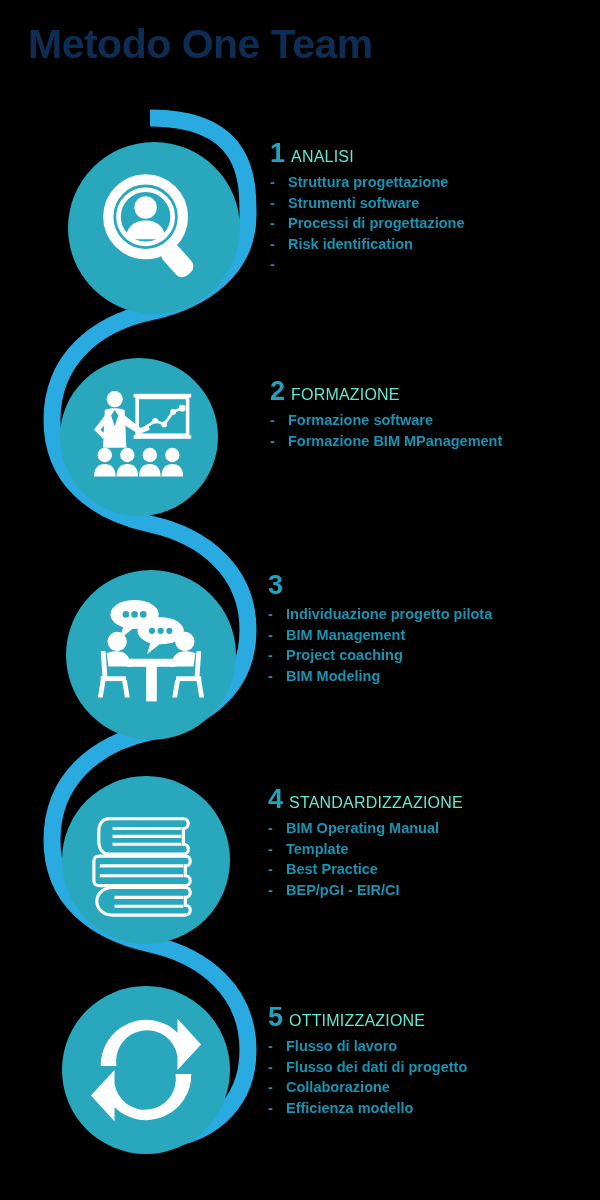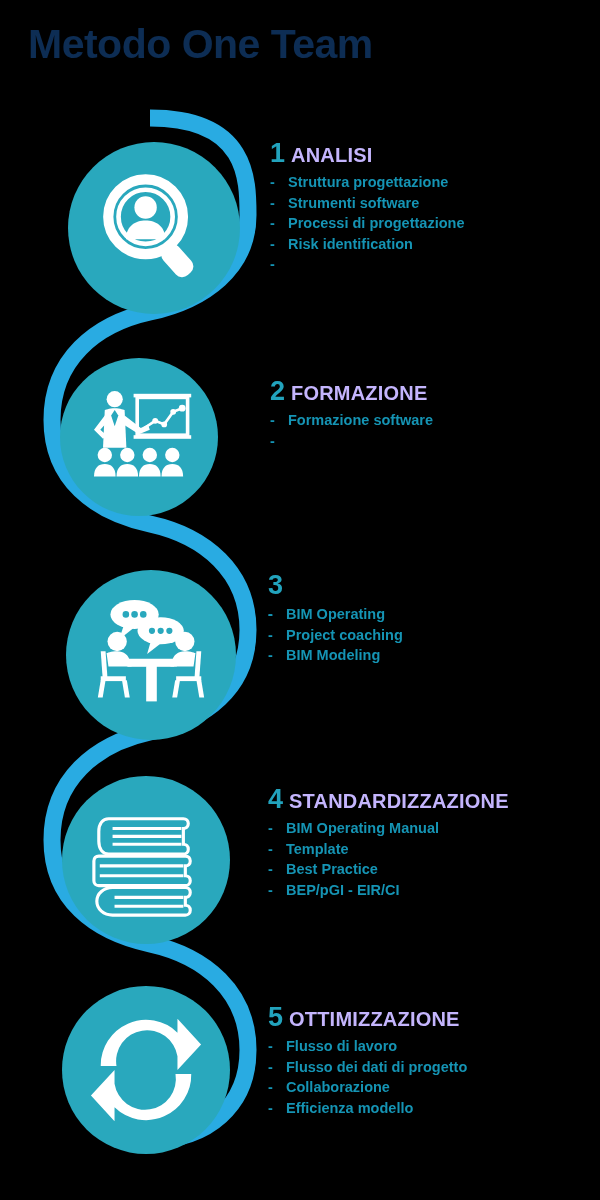--- a/index.html
+++ b/index.html
@@ -69,23 +69,23 @@
     align-items: baseline;
   }
   .step-num {
     font-size: 27px;
     font-weight: bold;
     color: #22a3bd;
     margin-right: 6px;
     line-height: 1;
   }
   .step-title {
-    font-size: 20px;
-    font-weight: bold;
-    color: #c4b5fd;
+    font-size: 16px;
+    font-weight: normal;
+    color: #5eead4;
     letter-spacing: 0.2px;
     line-height: 1;
   }
   .bullets {
     list-style: none;
     margin: 0;
     padding: 0;
   }
   .bullets li {
     font-size: 14.5px;
@@ -180,21 +180,21 @@
         </g>
       </svg>
     </div>
     <div class="step-text" style="left:270px; top:378px;">
       <div class="step-head">
         <span class="step-num">2</span>
         <span class="step-title">FORMAZIONE</span>
       </div>
       <ul class="bullets">
         <li><span class="dash">-</span><span>Formazione software</span></li>
-        <li><span class="dash">-</span></li>
+        <li><span class="dash">-</span><span>Formazione BIM MPanagement</span></li>
       </ul>
     </div>
   </div>
 
   <div class="step">
     <div class="icon-circle" style="left:66px; top:570px; width:170px; height:170px;">
       <svg width="116" height="116" viewBox="0 0 120 120">
 
         <ellipse cx="43" cy="18" rx="25" ry="15" fill="#ffffff"></ellipse>
         <path d="M 32 29 L 27 44 L 42 32 Z" fill="#ffffff"></path>
@@ -231,22 +231,22 @@
 
         <rect x="34" y="64" width="54" height="8" rx="3" fill="#ffffff"></rect>
         <rect x="55" y="70" width="11" height="38" fill="#ffffff"></rect>
       </svg>
     </div>
     <div class="step-text" style="left:268px; top:572px;">
       <div class="step-head">
         <span class="step-num">3</span>
       </div>
       <ul class="bullets">
-        <li><span class="dash">-</span></li>
-        <li><span class="dash">-</span><span>BIM Operating</span></li>
+        <li><span class="dash">-</span><span>Individuazione progetto pilota</span></li>
+        <li><span class="dash">-</span><span>BIM Management</span></li>
         <li><span class="dash">-</span><span>Project coaching</span></li>
         <li><span class="dash">-</span><span>BIM Modeling</span></li>
       </ul>
     </div>
   </div>
 
   <div class="step">
     <div class="icon-circle" style="left:62px; top:776px; width:168px; height:168px;">
       <svg width="118" height="118" viewBox="0 0 120 120">
         <g fill="none" stroke="#ffffff" stroke-width="3.2">

